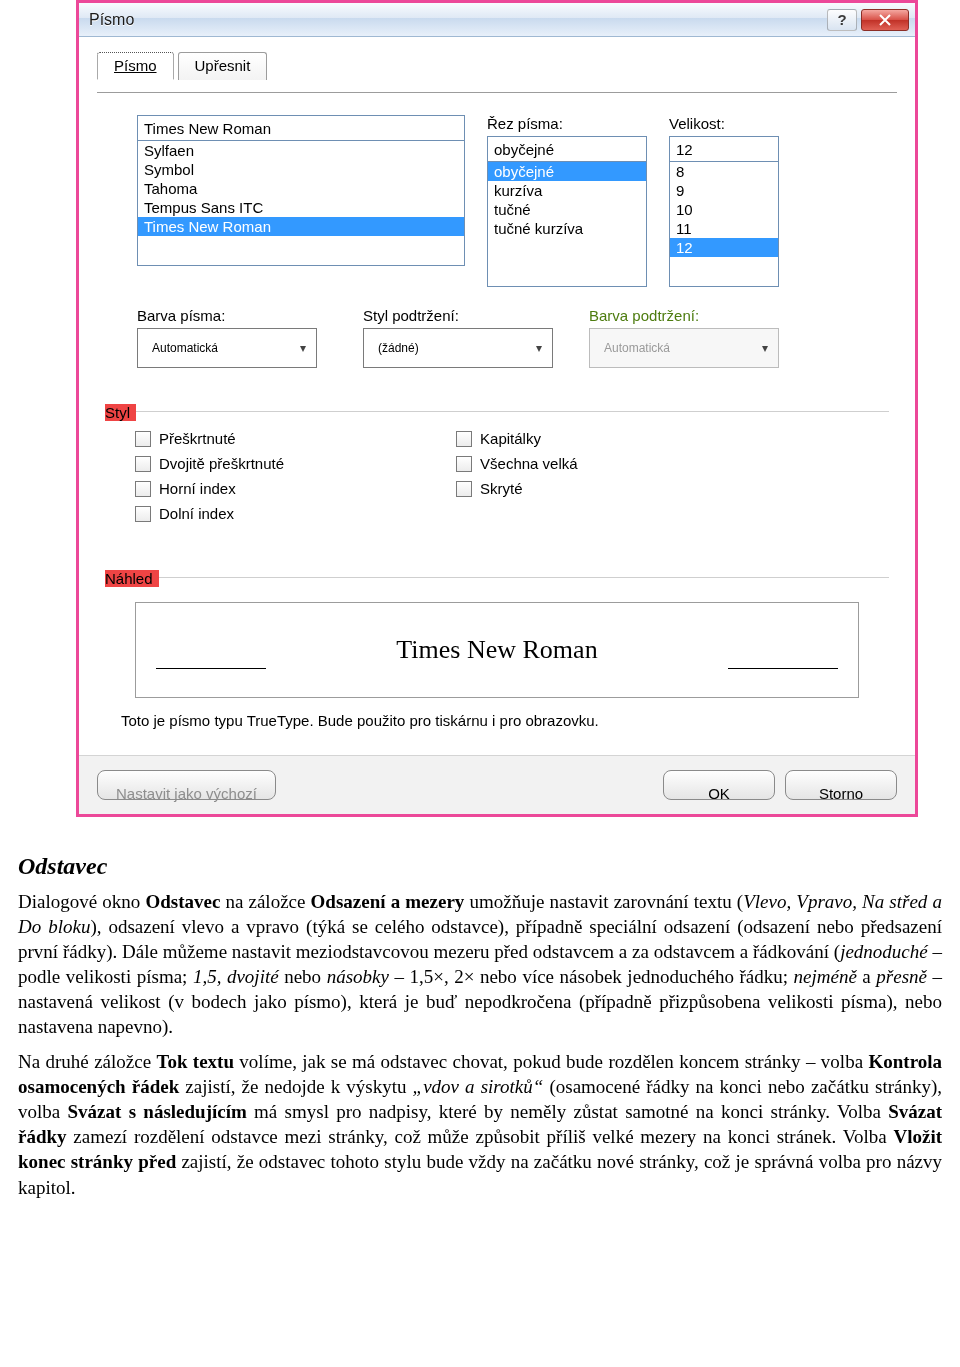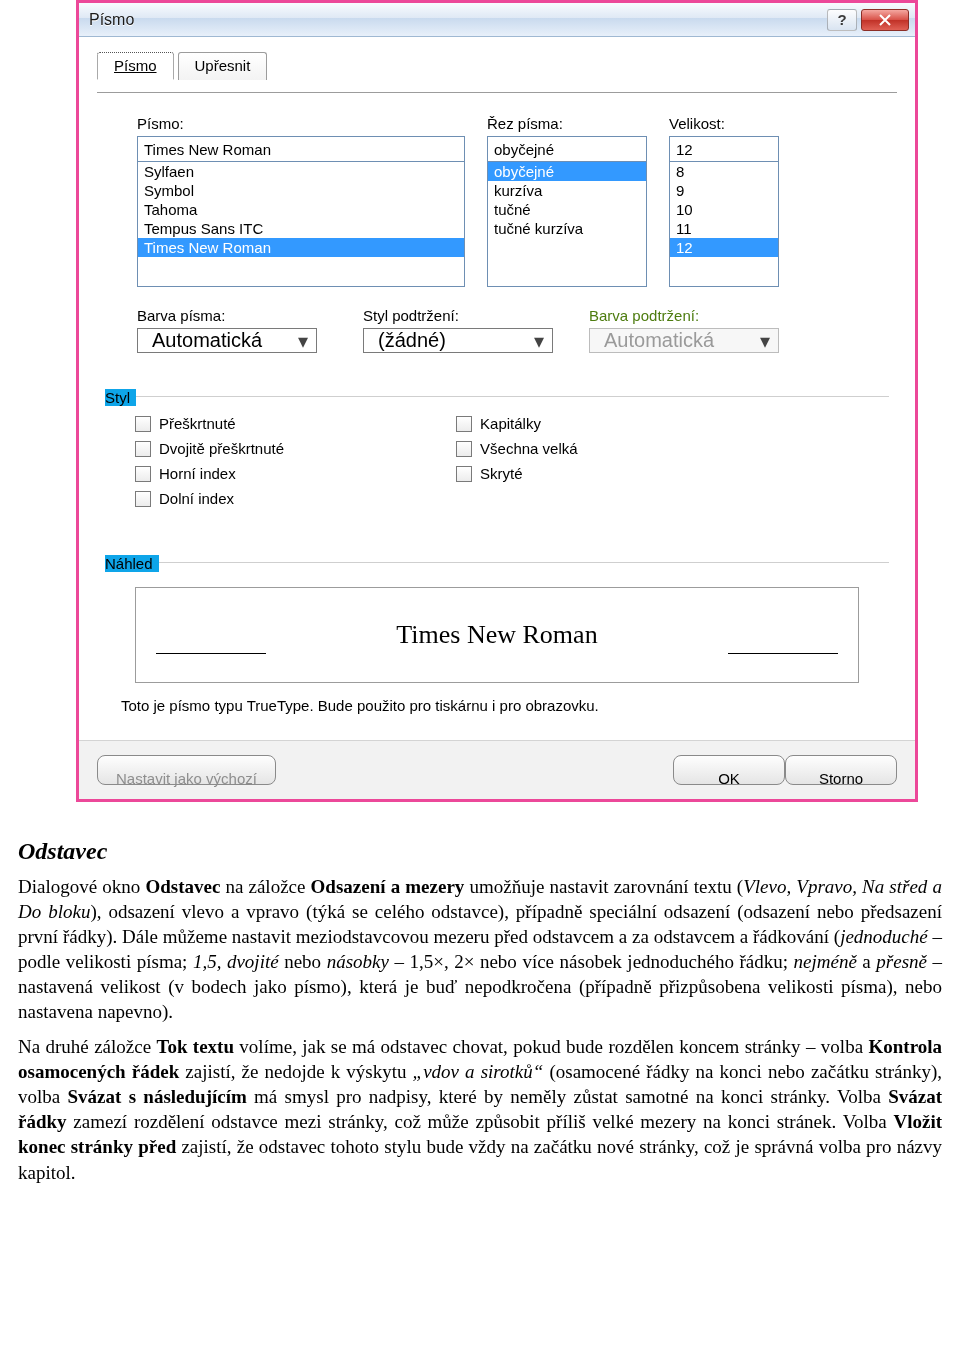--- a/index.html
+++ b/index.html
@@ -96,38 +96,38 @@
     font-size:15px;
     padding:0;
     margin-top:-1px;
   }
   .listbox .opt { padding: 1px 6px; cursor:pointer; white-space:nowrap; }
   .listbox .opt.sel { background:#3399ff; color:#fff; }
 
   .row2 { display:flex; gap:26px; margin: 20px 10px 0 40px; }
   .drop {
     display:inline-flex; align-items:center; justify-content:space-between;
-    height:25px; border:1px solid #7a7a7a; background:#fff;
-    padding: 0 4px 0 14px; font-size:20px; cursor:pointer;
+    height:40px; border:1px solid #7a7a7a; background:#fff;
+    padding: 0 4px 0 14px; font-size:12px; cursor:pointer;
   }
   .drop.disabled { color:#9a9a9a; background:#f7f7f7; border-color:#bcbcbc; cursor:default; }
   .drop .arrow { width:18px; text-align:center; color:#444; }
 
   
   .group {
     margin: 26px 8px 0 8px;
     border: none;
     padding: 0;
   }
   .group .gtitle {
     font-size:15px;
     color:#000;
     position:relative;
     top:10px;
-    background:#0ea5e9;
+    background:#ef4444;
     padding-right:6px;
     display:inline-block;
   }
   .group .gframe {
     border:1px solid #cfcfcf;
     border-left:none; border-right:none; border-bottom:none;
     padding: 14px 0 8px 30px;
   }
   .checks { display:flex; gap:52px; }
   .checks ul { list-style:none; padding:0; margin:0; }
@@ -221,21 +221,20 @@
   <div class="client">
 
     <div class="tabstrip">
       <div class="tab active"><span class="underline-accesskey">Písmo</span></div>
       <div class="tab">Upřesnit</div>
     </div>
     <div class="tabline"></div>
 
     <div class="row1">
       <div class="col-font">
-        <span class="lbl">Písmo:</span>
         <input class="txt" value="Times New Roman" style="">
         <div class="listbox" style="height:126px">
           <div class="opt">Sylfaen</div>
           <div class="opt">Symbol</div>
           <div class="opt">Tahoma</div>
           <div class="opt">Tempus Sans ITC</div>
           <div class="opt sel">Times New Roman</div>
         </div>
       </div>
       <div class="col-style">
@@ -332,21 +331,21 @@
           <span>Times New Roman</span>
         </div>
         <div class="hint">Toto je písmo typu TrueType. Bude použito pro tiskárnu i pro obrazovku.</div>
       </div>
     </div>
 
   </div>
 
   <div class="footer">
     <button class="dlgbtn disabled">Nastavit jako výchozí</button>
-    <div style="display:flex; ">
+    <div style="display:flex; gap:10px">
       <button class="dlgbtn">OK</button>
       <button class="dlgbtn">Storno</button>
     </div>
   </div>
 
 </div>
 
 <div class="doc">
   <h2>Odstavec</h2>
   <p>

